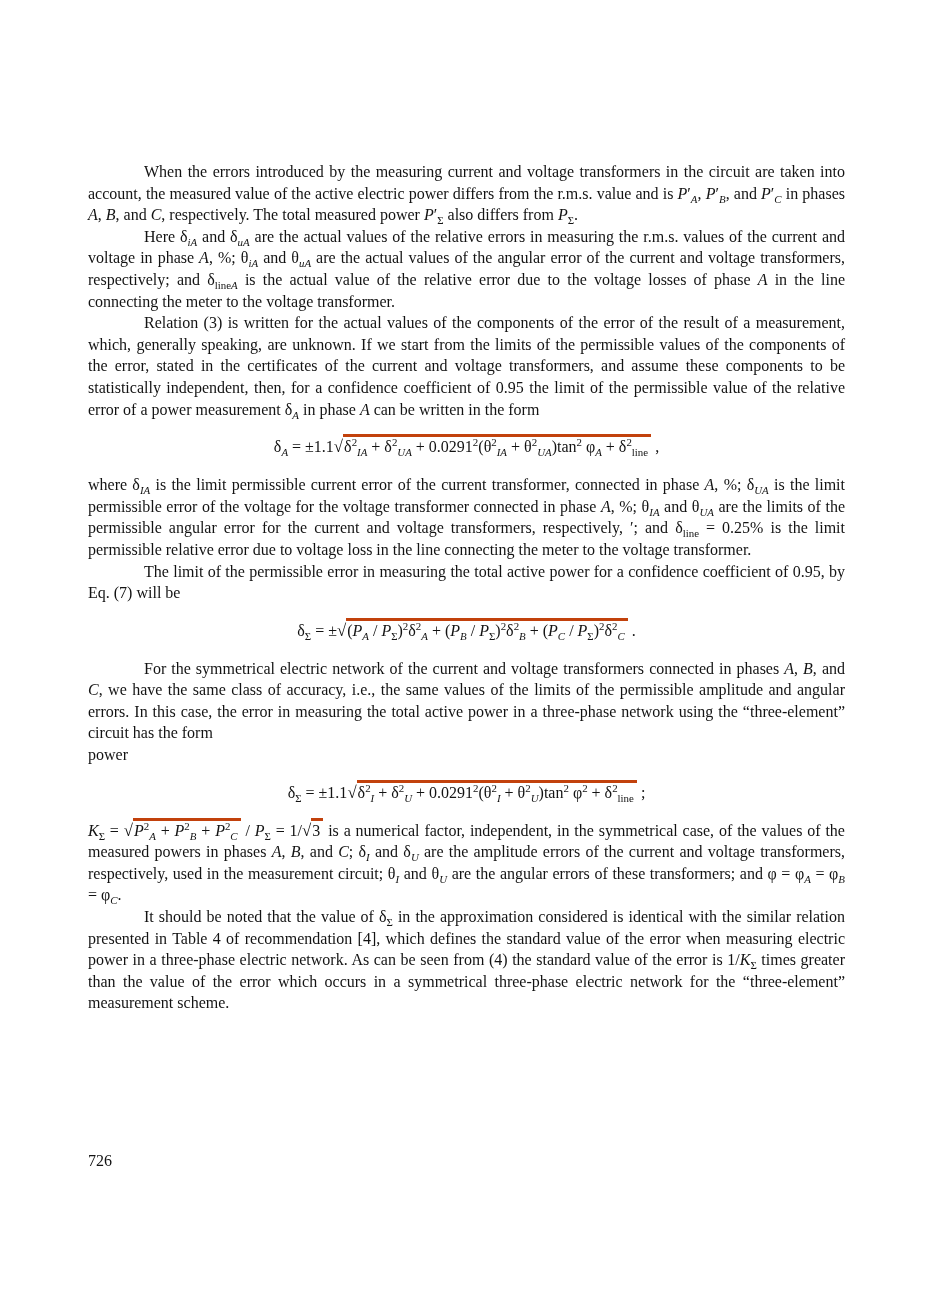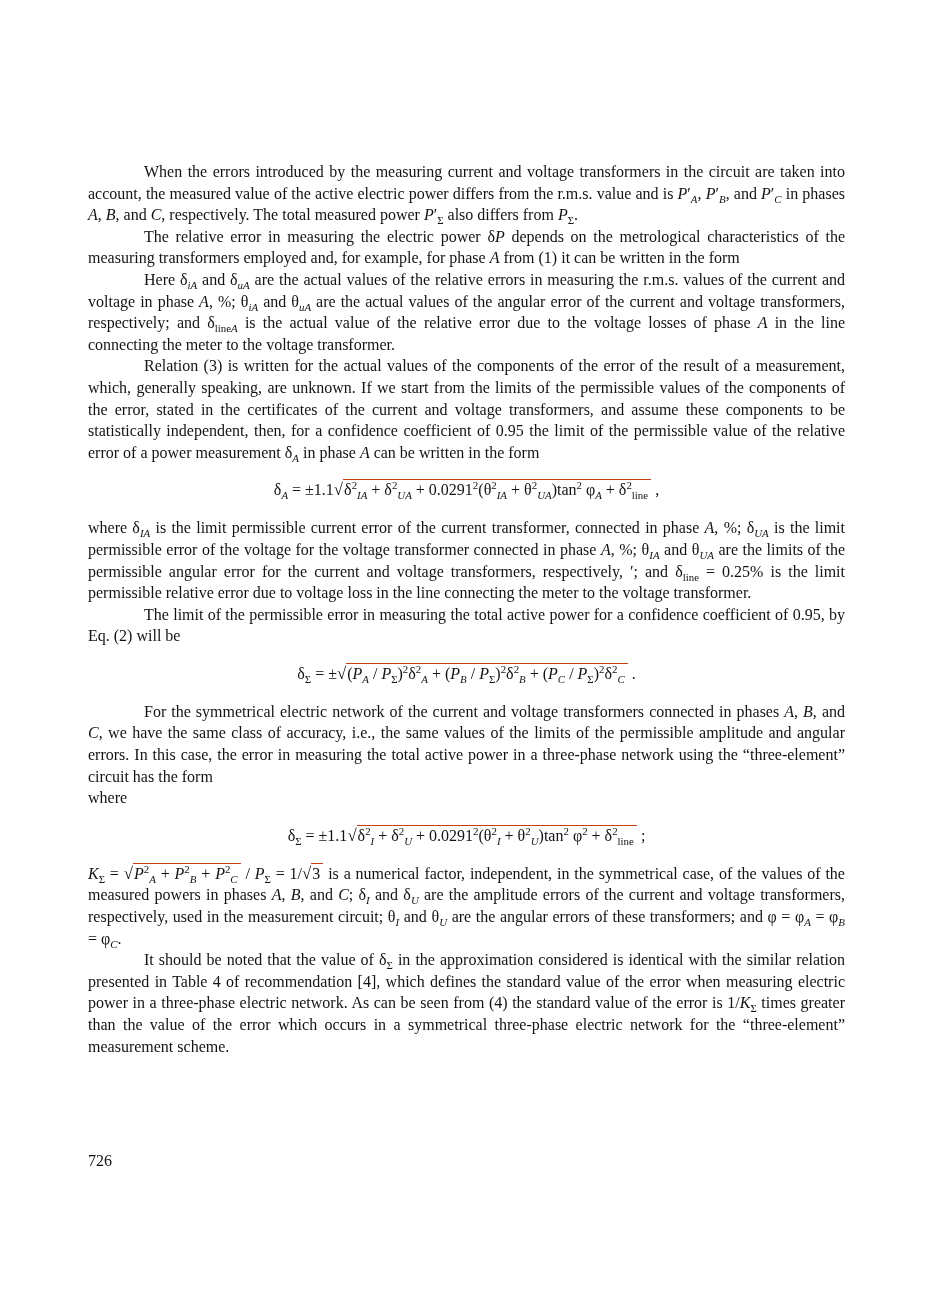--- a/index.html
+++ b/index.html
@@ -35,55 +35,54 @@
   }
   .eq-num {
     position: absolute;
     right: 0;
     top: 50%;
     transform: translateY(-50%);
   }
   sup { font-size: 68%; line-height: 0; vertical-align: super; }
   sub { font-size: 68%; line-height: 0; vertical-align: sub; }
   .sqs { font-size: 105%; }
-  .rad { border-top: 1px solid #c2410c; padding: 1px 3px 0 1px; }
+  .rad { border-top: 3px solid #c2410c; padding: 1px 3px 0 1px; }
   .page-number {
     position: absolute;
     left: 88px;
     top: 1152px;
   }
 </style>
 </head>
 <body>
 
 <div class="page">
   <div class="column">
 
     <p class="para indent">When the errors introduced by the measuring current and voltage transformers in the circuit are taken into account, the measured value of the active electric power differs from the r.m.s. value and is <i>P</i>′<sub><i>A</i></sub>, <i>P</i>′<sub><i>B</i></sub>, and <i>P</i>′<sub><i>C</i></sub> in phases <i>A</i>, <i>B</i>, and <i>C</i>, respectively.  The total measured power <i>P</i>′<sub>Σ</sub> also differs from <i>P</i><sub>Σ</sub>.</p>
-    <p class="para indent">The relative error in measuring the electric power δ<i>P</i> depends on the metrological characteristics of the measuring transformers employed and, for example, for phase <i>A</i> from (1) it can be written in the form</p>
 
 
     <p class="para indent">Here δ<sub><i>iA</i></sub> and δ<sub><i>uA</i></sub> are the actual values of the relative errors in measuring the r.m.s. values of the current and voltage in phase <i>A</i>, %; θ<sub><i>iA</i></sub> and θ<sub><i>uA</i></sub> are the actual values of the angular error of the current and voltage transformers, respectively; and δ<sub>line<i>A</i></sub> is the actual value of the relative error due to the voltage losses of phase <i>A</i> in the line connecting the meter to the voltage transformer.</p>
     <p class="para indent">Relation (3) is written for the actual values of the components of the error of the result of a measurement, which, generally speaking, are unknown.  If we start from the limits of the permissible values of the components of the error, stated in the certificates of the current and voltage transformers, and assume these components to be statistically independent, then, for a confidence coefficient of 0.95 the limit of the permissible value of the relative error of a power measurement δ<sub><i>A</i></sub> in phase <i>A</i> can be written in the form</p>
 
     <div class="eq-row">
       <span class="eq">δ<sub><i>A</i></sub> = ±1.1<span class="sqs">√</span><span class="rad">δ<sup>2</sup><sub><i>IA</i></sub> + δ<sup>2</sup><sub><i>UA</i></sub> + 0.0291<sup>2</sup>(θ<sup>2</sup><sub><i>IA</i></sub> + θ<sup>2</sup><sub><i>UA</i></sub>)tan<sup>2</sup> φ<sub><i>A</i></sub> + δ<sup>2</sup><sub>line</sub></span> ,</span>
     </div>
 
     <p class="para">where δ<sub><i>IA</i></sub> is the limit permissible current error of the current transformer, connected in phase <i>A</i>, %; δ<sub><i>UA</i></sub> is the limit permissible error of the voltage for the voltage transformer connected in phase <i>A</i>, %; θ<sub><i>IA</i></sub> and θ<sub><i>UA</i></sub> are the limits of the permissible angular error for the current and voltage transformers, respectively, ′; and δ<sub>line</sub> = 0.25% is the limit permissible relative error due to voltage loss in the line connecting the meter to the voltage transformer.</p>
-    <p class="para indent">The limit of the permissible error in measuring the total active power for a confidence coefficient of 0.95, by Eq. (2) will be</p>
+    <p class="para indent">The limit of the permissible error in measuring the total active power for a confidence coefficient of 0.95, by Eq. (7) will be</p>
 
     <div class="eq-row">
       <span class="eq">δ<sub>Σ</sub> = ±<span class="sqs">√</span><span class="rad">(<i>P</i><sub><i>A</i></sub> / <i>P</i><sub>Σ</sub>)<sup>2</sup>δ<sup>2</sup><sub><i>A</i></sub> + (<i>P</i><sub><i>B</i></sub> / <i>P</i><sub>Σ</sub>)<sup>2</sup>δ<sup>2</sup><sub><i>B</i></sub> + (<i>P</i><sub><i>C</i></sub> / <i>P</i><sub>Σ</sub>)<sup>2</sup>δ<sup>2</sup><sub><i>C</i></sub></span> .</span>
     </div>
 
     <p class="para indent">For the symmetrical electric network of the current and voltage transformers connected in phases <i>A</i>, <i>B</i>, and <i>C</i>, we have the same class of accuracy, i.e., the same values of the limits of the permissible amplitude and angular errors.  In this case, the error in measuring the total active power in a three-phase network using the “three-element” circuit has the form</p>
 
 
-    <p class="para">where</p>
+    <p class="para">power</p>
 
     <div class="eq-row">
       <span class="eq">δ<sub>Σ</sub> = ±1.1<span class="sqs">√</span><span class="rad">δ<sup>2</sup><sub><i>I</i></sub> + δ<sup>2</sup><sub><i>U</i></sub> + 0.0291<sup>2</sup>(θ<sup>2</sup><sub><i>I</i></sub> + θ<sup>2</sup><sub><i>U</i></sub>)tan<sup>2</sup> φ<sup>2</sup> + δ<sup>2</sup><sub>line</sub></span> ;</span>
     </div>
 
     <p class="para"><i>K</i><sub>Σ</sub> = <span class="sqs">√</span><span class="rad"><i>P</i><sup>2</sup><sub><i>A</i></sub> + <i>P</i><sup>2</sup><sub><i>B</i></sub> + <i>P</i><sup>2</sup><sub><i>C</i></sub></span> / <i>P</i><sub>Σ</sub> = 1/<span class="sqs">√</span><span class="rad">3</span>  is a numerical factor, independent, in the symmetrical case, of the values of the measured powers in phases <i>A</i>, <i>B</i>, and <i>C</i>; δ<sub><i>I</i></sub> and δ<sub><i>U</i></sub> are the amplitude errors of the current and voltage transformers, respectively, used in the measurement circuit; θ<sub><i>I</i></sub> and θ<sub><i>U</i></sub> are the angular errors of these transformers; and φ = φ<sub><i>A</i></sub> = φ<sub><i>B</i></sub> = φ<sub><i>C</i></sub>.</p>
     <p class="para indent">It should be noted that the value of δ<sub>Σ</sub> in the approximation considered is identical with the similar relation presented in Table 4 of recommendation [4], which defines the standard value of the error when measuring electric power in a three-phase electric network.  As can be seen from (4) the standard value of the error is 1/<i>K</i><sub>Σ</sub> times greater than the value of the error which occurs in a symmetrical three-phase electric network for the “three-element” measurement scheme.</p>
 
   </div>
 

